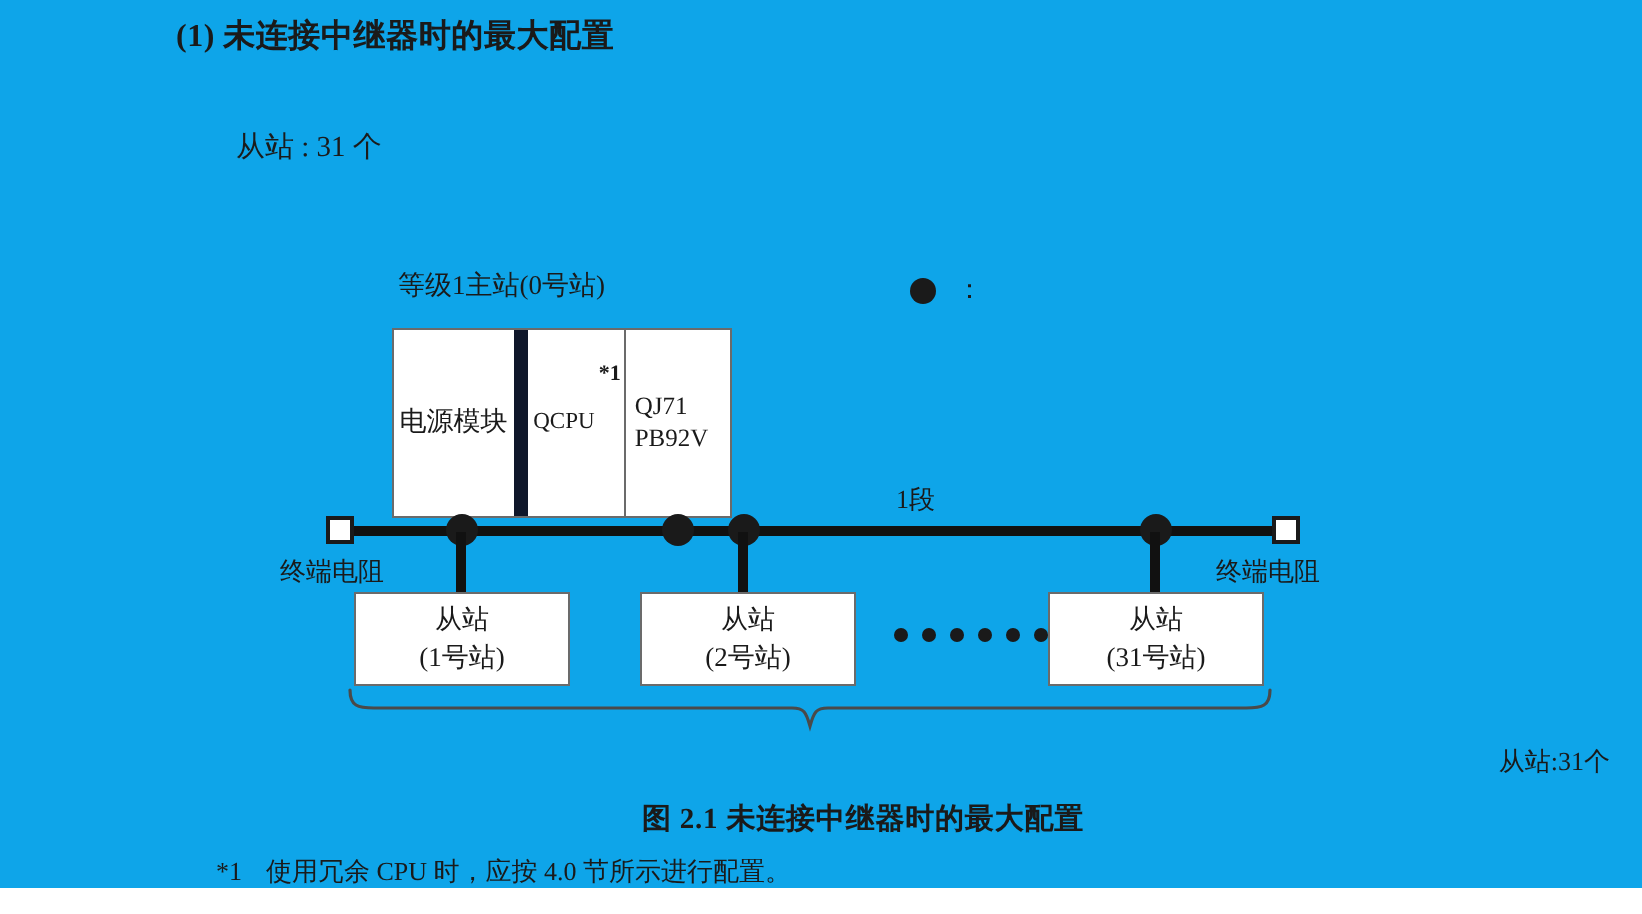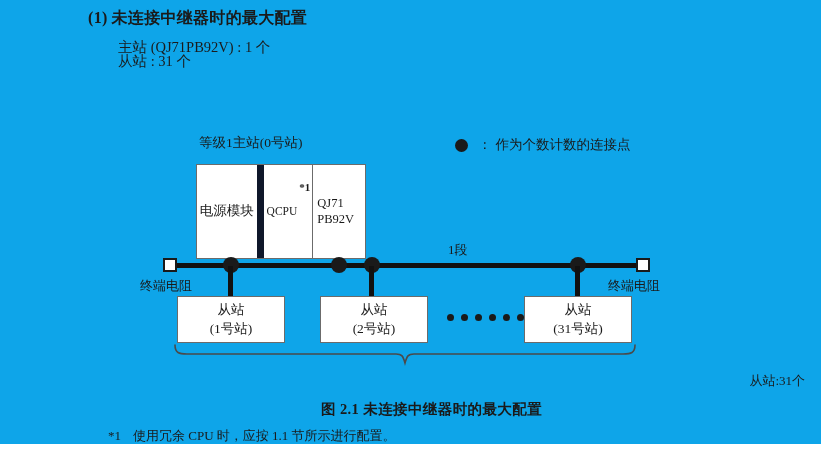--- a/index.html
+++ b/index.html
@@ -32,21 +32,21 @@
   .heading .num { margin-right: 4px; }
 
   .sub-line {
     position: absolute;
     left: 118px;
     font-size: 14.5px;
     white-space: nowrap;
     color: #1b1b1b;
   }
   .sub-line-1 { top: 38px; }
-  .sub-line-2 { top: 52px; text-align: center; }
+  .sub-line-2 { top: 64px; text-align: center; }
 
   
   .legend {
     position: absolute;
     left: 455px;
     top: 136px;
     display: flex;
     align-items: center;
     white-space: nowrap;
     font-size: 13.5px;
@@ -259,27 +259,25 @@
 </style>
 </head>
 <body>
 
 <div id="page">
 
   <div class="heading">
     <span class="num">(1)</span><span>未连接中继器时的最大配置</span>
   </div>
 
-  <div class="sub-line sub-line-1">主站 (QJ71PB92V) : 1 个</div>
   <div class="sub-line sub-line-2">从站 : 31 个</div>
 
   <div class="legend">
     <span class="legend-dot"></span>
     <span class="legend-colon">：</span>
-    <span>作为个数计数的连接点</span>
   </div>
 
   <div class="rack-label">等级1主站(0号站)</div>
 
   <div class="rack">
     <div class="rack-cell cell-power">
       <span>电源模块</span>
     </div>
     <div class="rack-cell cell-cpu">
       <span>QCPU</span>
@@ -347,16 +345,16 @@
 
   <div class="brace-caption">
     <span>从站:31个</span>
   </div>
 
   <div class="fig-caption">
     <span>图 2.1  未连接中继器时的最大配置</span>
   </div>
 
   <div class="footnote">
-    <span class="fn-mark">*1</span><span>使用冗余 CPU 时，应按 1.1 节所示进行配置。</span>
+    <span class="fn-mark">*1</span><span>使用冗余 CPU 时，应按 4.0 节所示进行配置。</span>
   </div>
 
 </div>
 
 </body></html>

